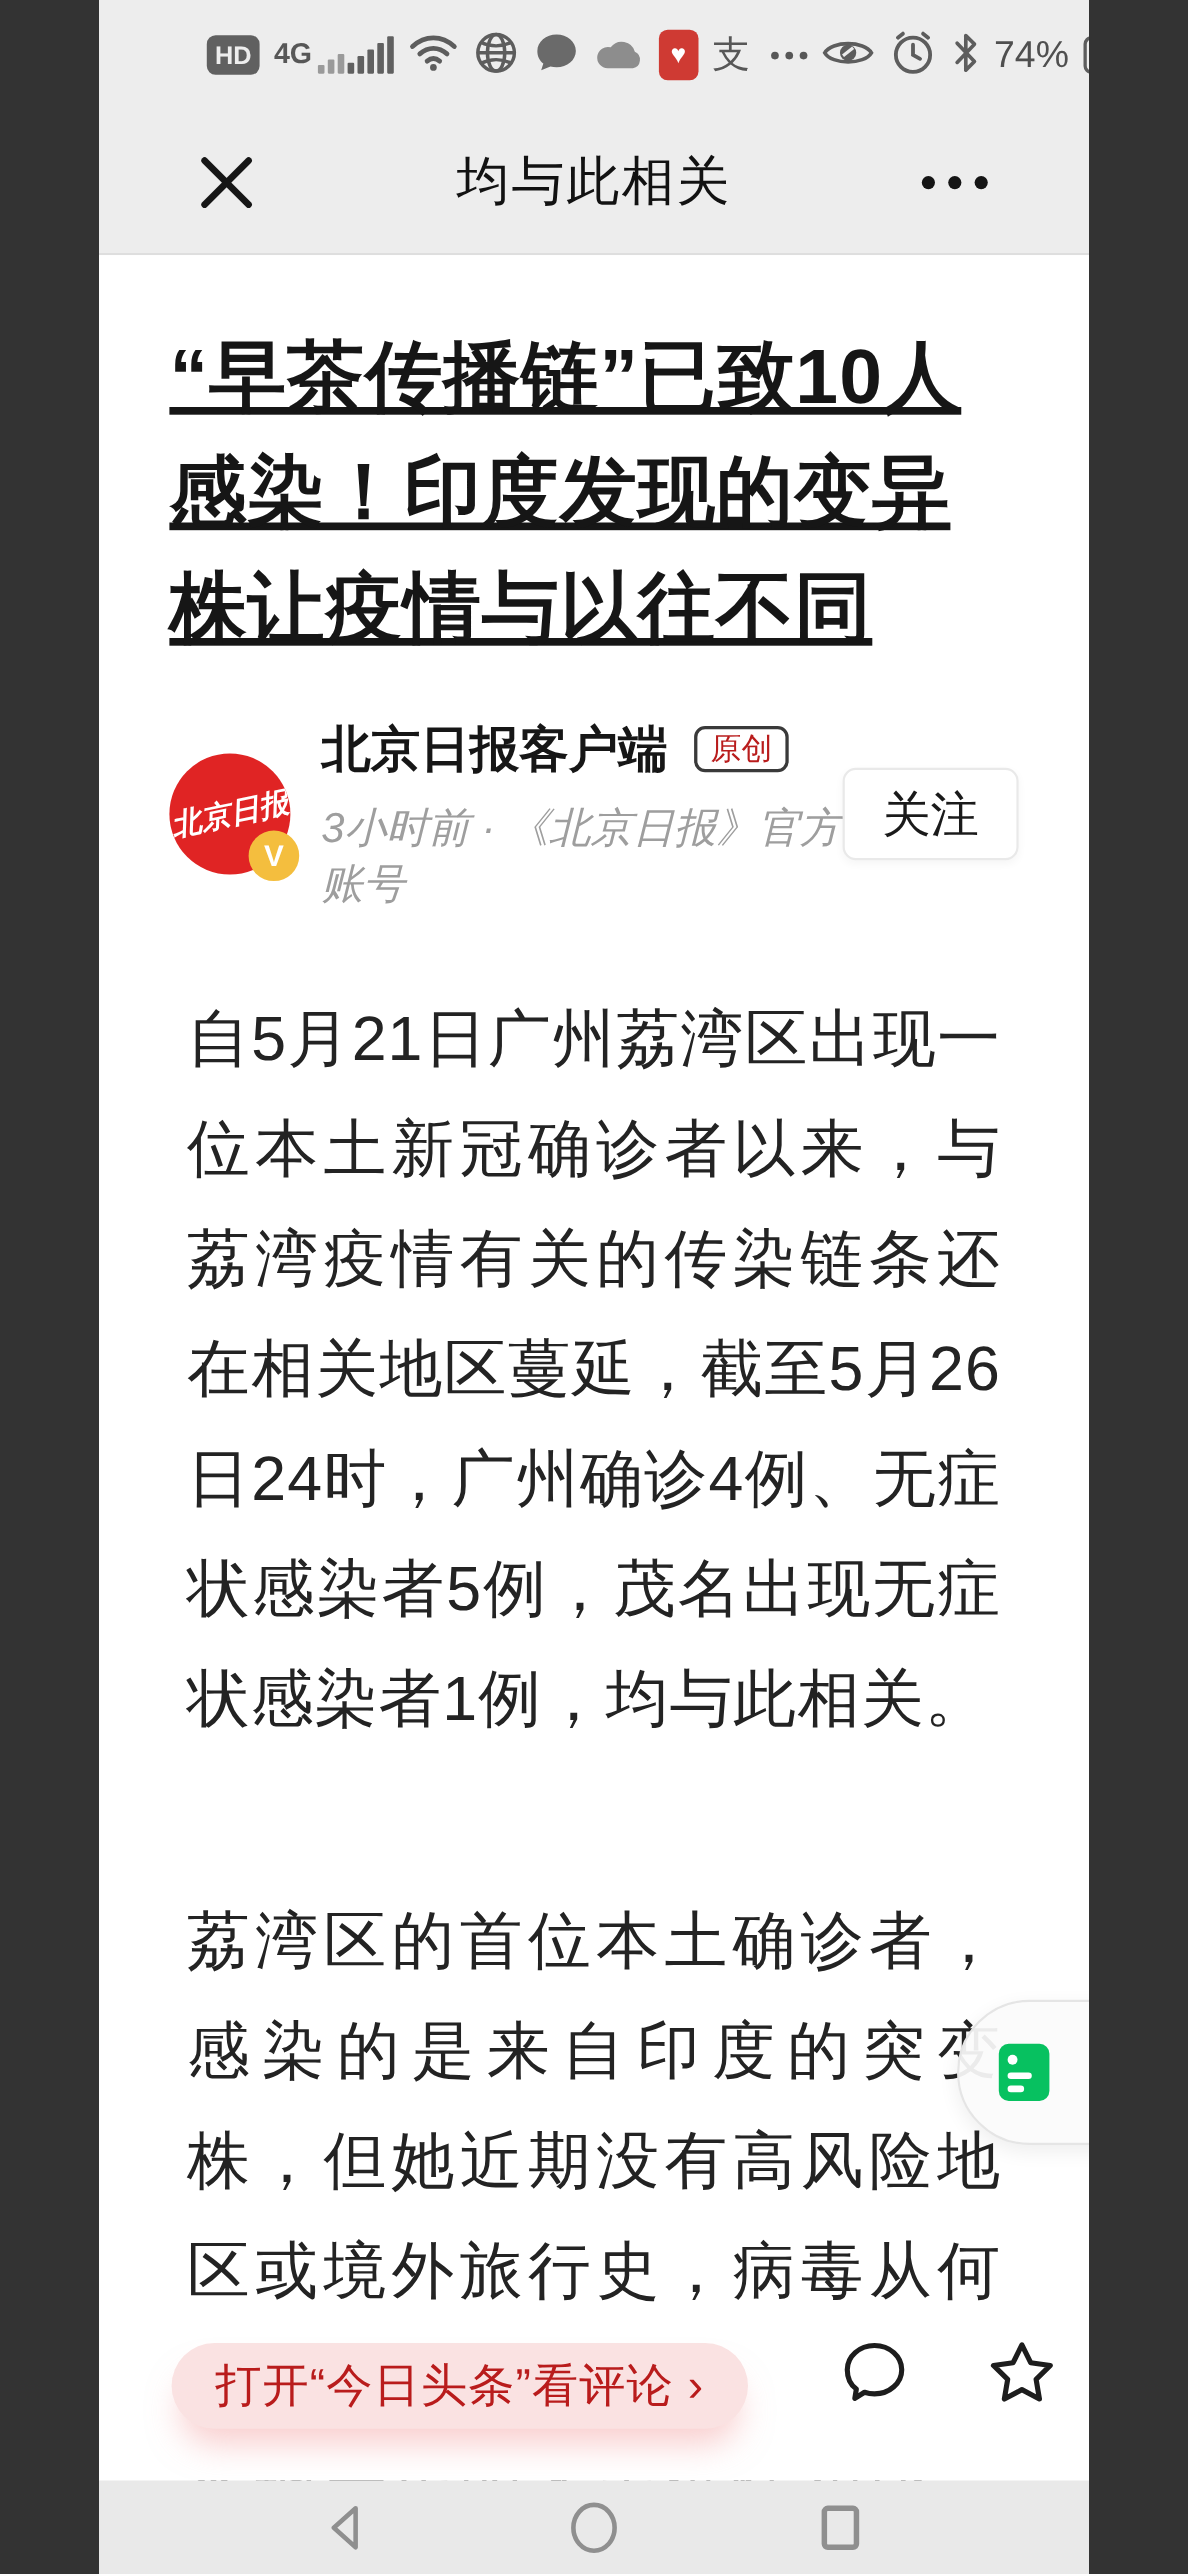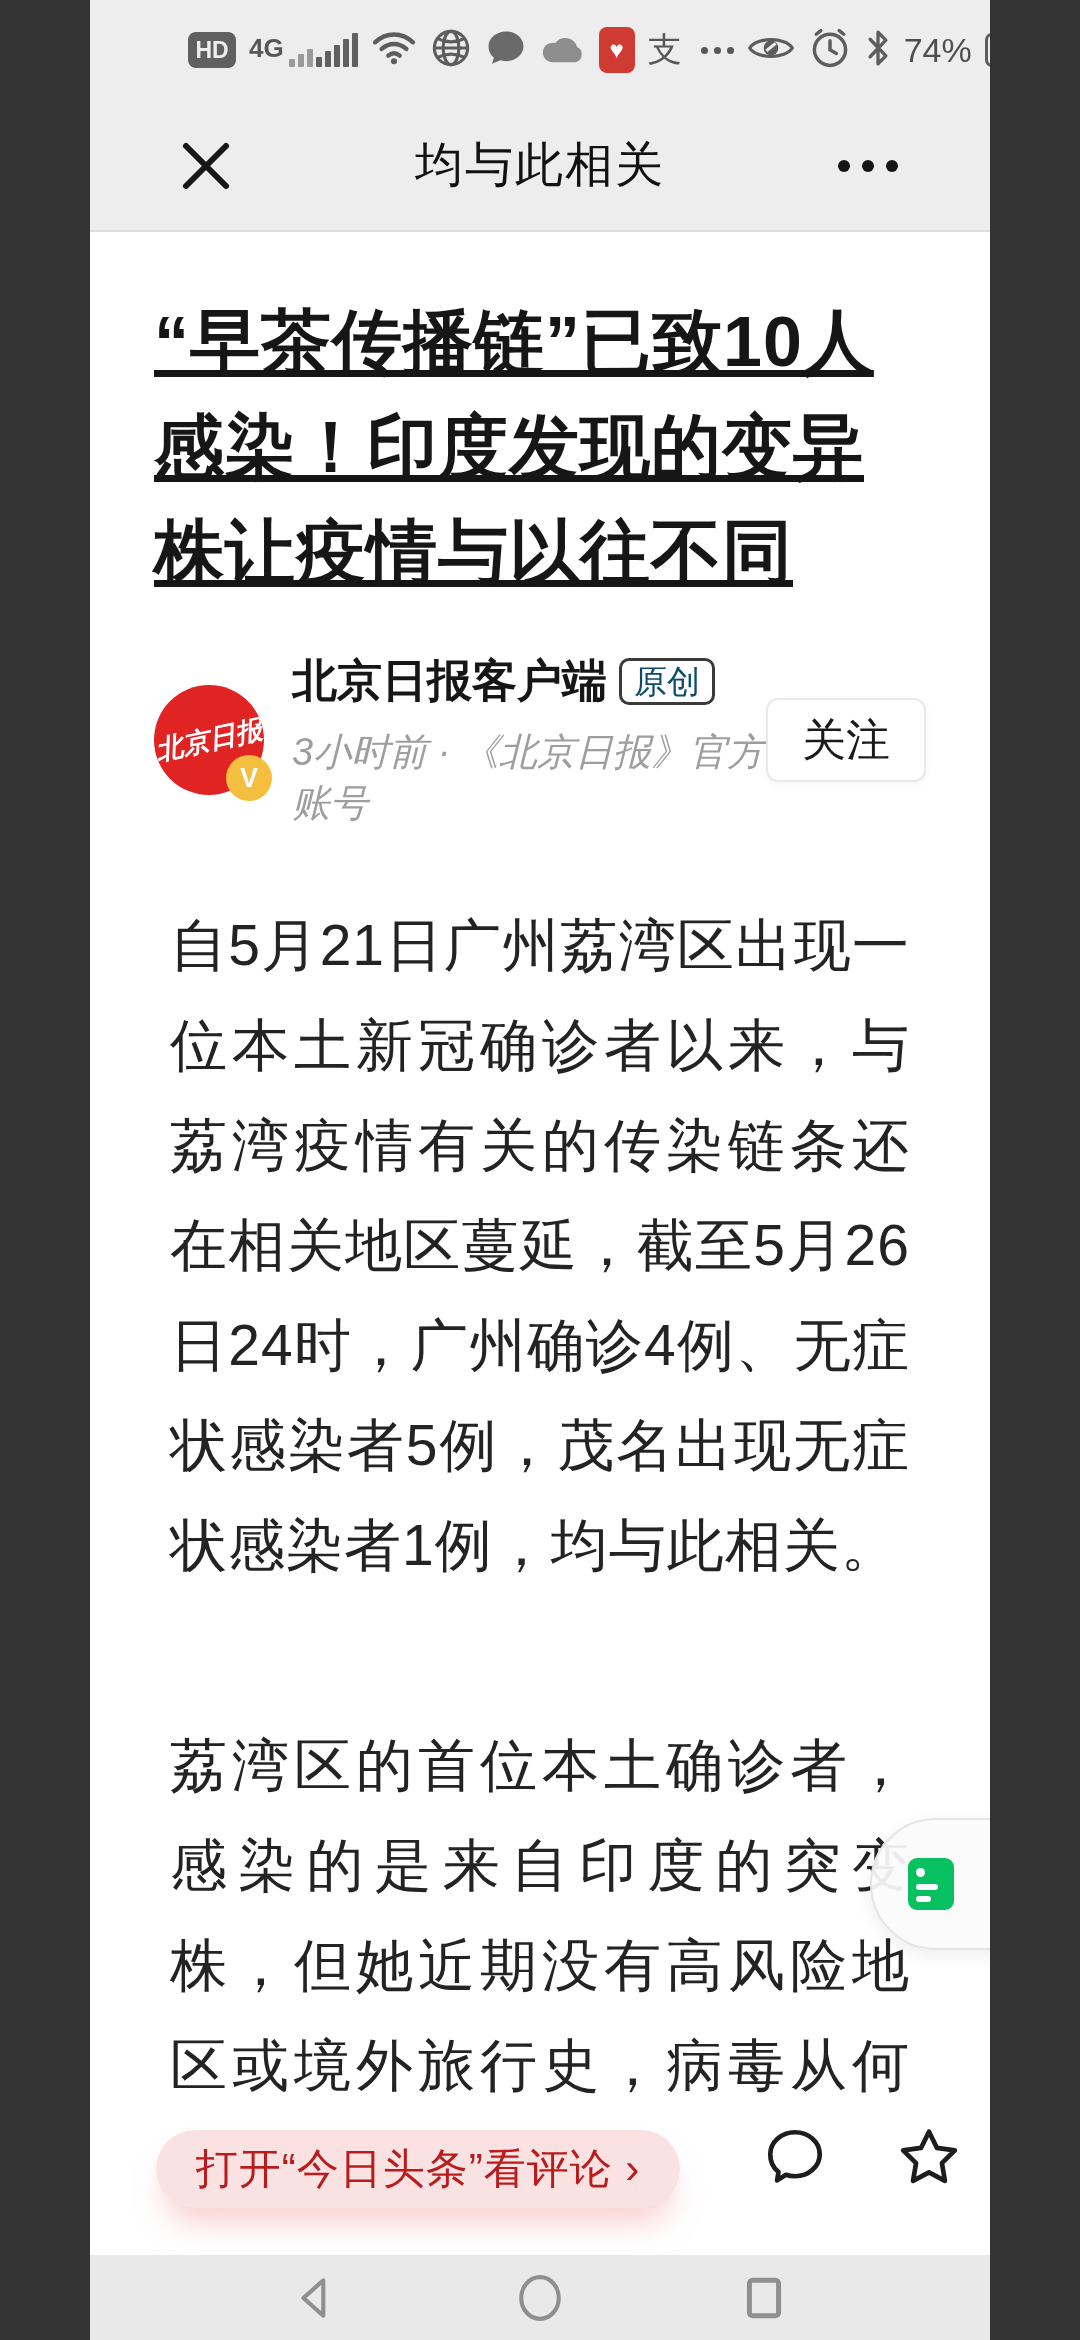--- a/index.html
+++ b/index.html
@@ -50,21 +50,21 @@
   .avatar{width:110px;height:110px;border-radius:50%;background:#E02424;display:flex;
           align-items:center;justify-content:center;overflow:hidden;}
   .avatar-text{color:#fff;font-size:27px;font-weight:700;font-style:italic;white-space:nowrap;
                transform:rotate(-12deg);letter-spacing:0px;}
   .v-badge{position:absolute;right:-8px;bottom:-6px;width:46px;height:46px;border-radius:50%;
            background:#F4BE3E;color:#fff;font-size:27px;font-weight:800;display:flex;
            align-items:center;justify-content:center;}
   .author-info{margin-left:28px;flex:1;min-width:0;}
   .author-top{display:flex;align-items:center;}
   .author-name{font-size:45px;color:#161616;font-weight:600;}
-  .original-badge{margin-left:12px;font-size:33px;color:#0c4a6e;border:3px solid #3a3a3a;
+  .original-badge{margin-left:24px;font-size:28px;color:#b91c1c;border:3px solid #3a3a3a;
                   border-radius:10px;padding:4px 12px;line-height:1;}
   .author-meta{margin-top:16px;font-size:38px;color:#9E9E9E;}
   .follow-btn{flex:none;width:156px;height:80px;background:#fff;border:2px solid #E9E9E9;border-radius:12px;
               font-size:44px;color:#1a1a1a;display:flex;align-items:center;justify-content:center;
               box-shadow:0 3px 8px rgba(0,0,0,0.04);}
 
   .body-text p{margin:16px;font-size:57px;line-height:100px;color:#232323;text-align:justify;letter-spacing:1px;}
   .body-text p:first-child{margin-top:66px;}
   .body-text p + p{margin-top:120px;}
 

